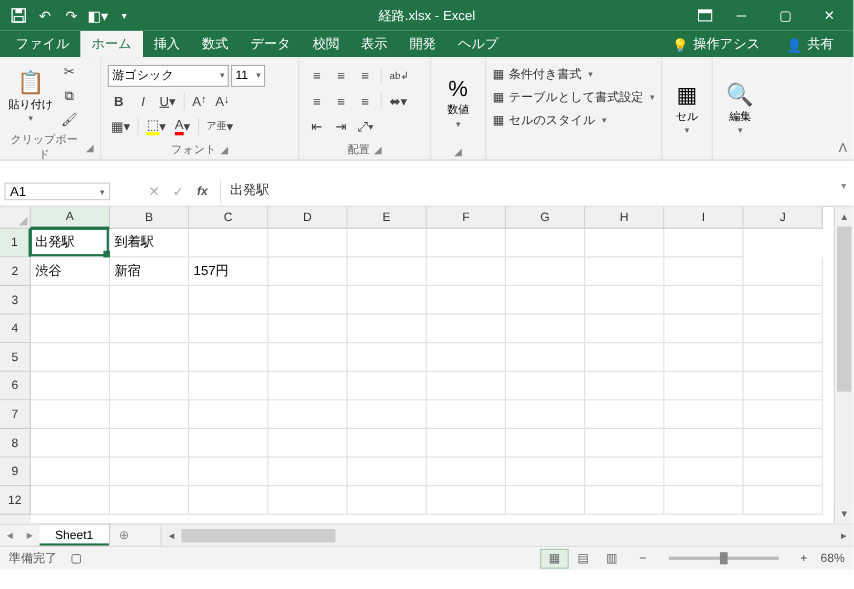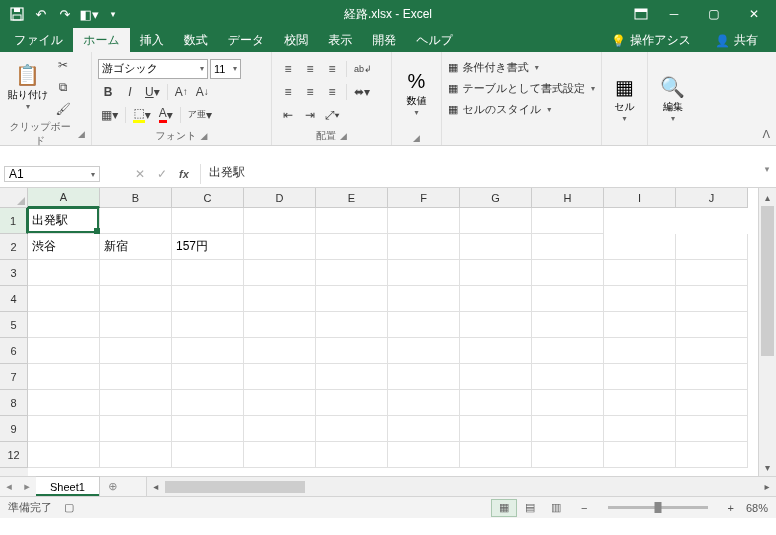--- a/index.html
+++ b/index.html
@@ -352,20 +352,21 @@
           <div class="row-h">6</div>
           <div class="row-h">7</div>
           <div class="row-h">8</div>
           <div class="row-h">9</div>
           <div class="row-h">12</div>
         </div>
       <div class="cells" id="cells">
 
       <div class="cell-row">
             <div class="cell" style="width: 72px;">出発駅</div>
+            <div class="cell" style="width: 72px;">到着駅</div>
             <div class="cell" style="width: 72px;"></div>
             <div class="cell" style="width: 72px;"></div>
             <div class="cell" style="width: 72px;"></div>
             <div class="cell" style="width: 72px;"></div>
             <div class="cell" style="width: 72px;"></div>
             <div class="cell" style="width: 72px;"></div>
             <div class="cell" style="width: 72px;"></div>
           </div>
           <div class="cell-row">
             <div class="cell" style="width: 72px;">渋谷</div>

